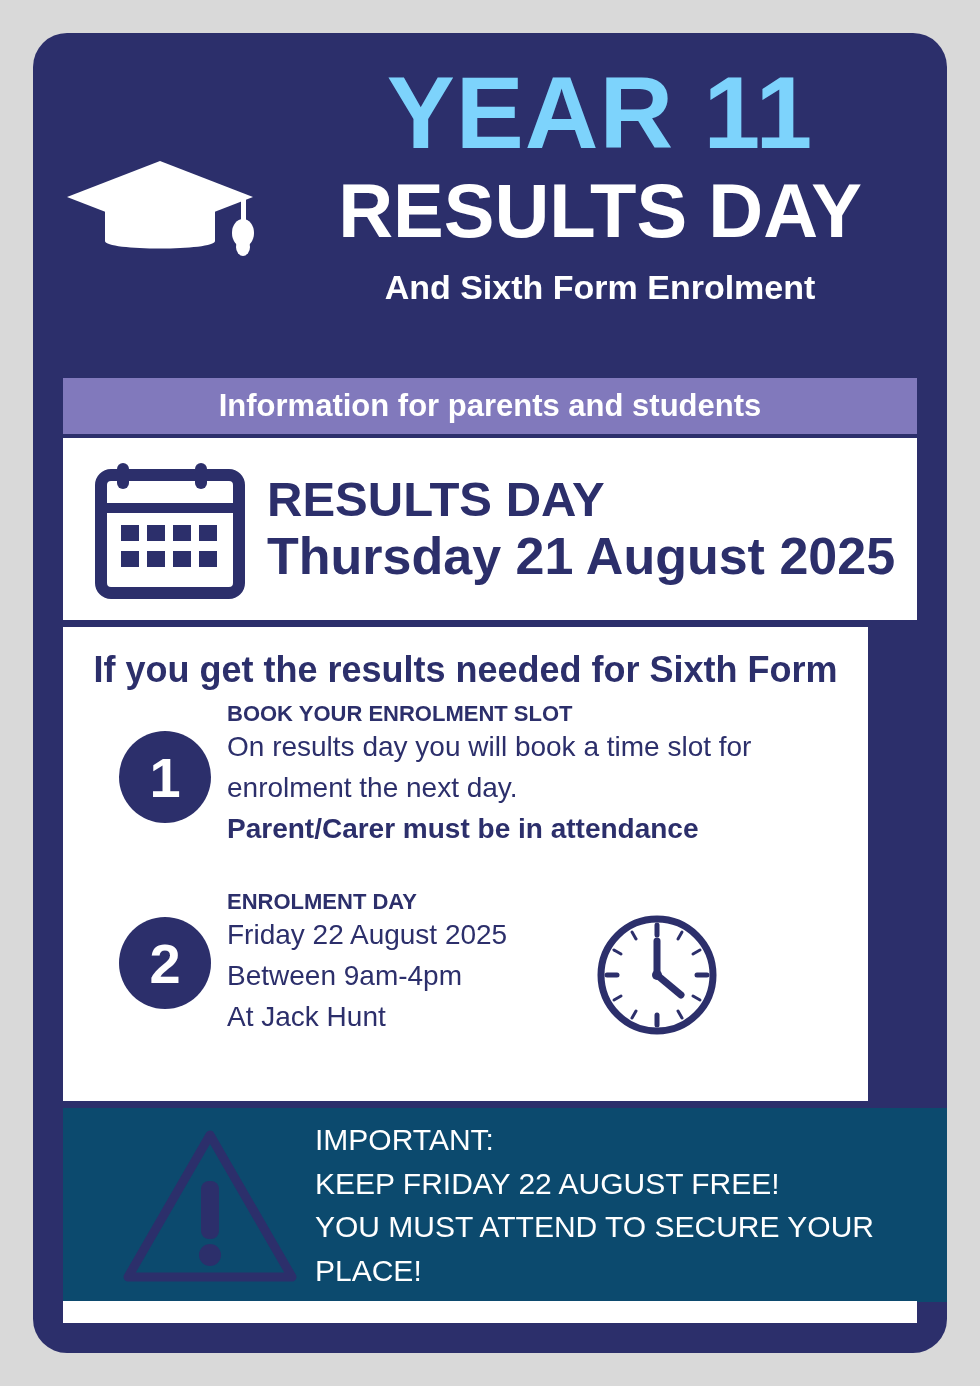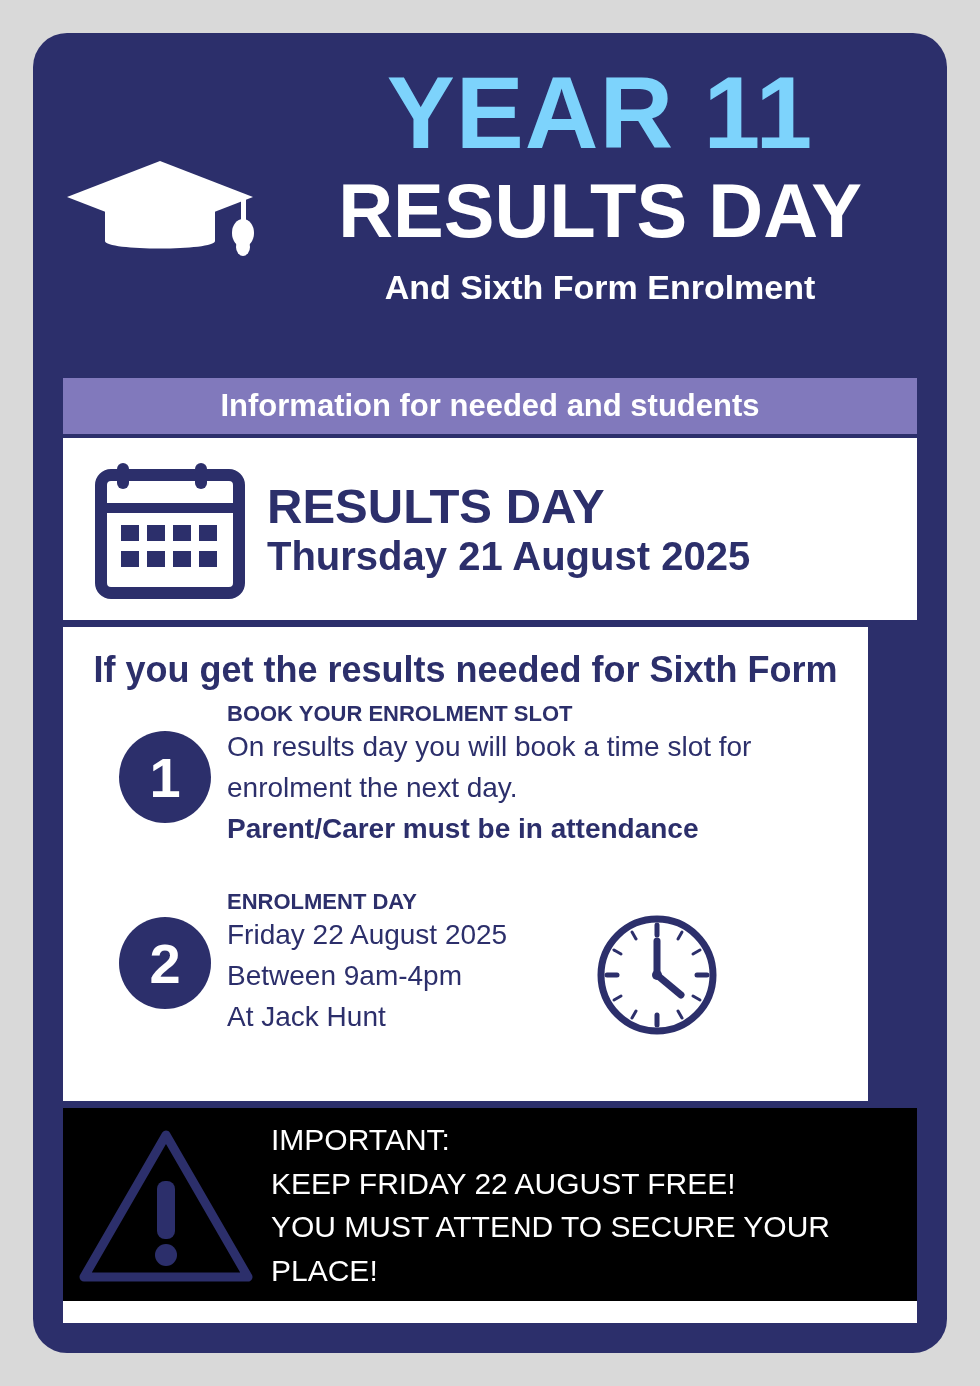--- a/index.html
+++ b/index.html
@@ -104,21 +104,21 @@
   .date-text {
     margin-left: 22px;
     color: #2c2f6b;
   }
   .date-text .line1 {
     font-size: 49px;
     font-weight: bold;
     line-height: 1.12;
   }
   .date-text .line2 {
-    font-size: 40px;
+    font-size: 52px;
     font-weight: bold;
     line-height: 1.12;
   }
 
   
   .main-panel {
     position: absolute;
     left: 30px;
     top: 594px;
     width: 805px;
@@ -191,23 +191,24 @@
     height: 128px;
   }
 
   
   .important {
     position: absolute;
     left: 30px;
     top: 1075px;
     width: 854px;
     height: 194px;
-    background: #000000;
+    background: #0c4a6e;
     display: flex;
     align-items: center;
+    padding-left: 44px;
   }
   .warn-icon {
     width: 178px;
     height: 160px;
     margin-left: 14px;
     flex: none;
   }
   .important-text {
     margin-left: 16px;
     color: #ffffff;
@@ -239,21 +240,21 @@
       <ellipse cx="178" cy="94" rx="7" ry="9" fill="#ffffff"></ellipse>
     </svg>
     <div class="title-block">
       <div class="year11">YEAR 11</div>
       <div class="results-day">RESULTS DAY</div>
       <div class="subtitle">And Sixth Form Enrolment</div>
     </div>
   </div>
 
   <div class="infobar">
-    <span>Information for needed and students</span>
+    <span>Information for parents and students</span>
   </div>
 
   <div class="date-panel">
     <svg class="cal-icon" viewBox="0 0 150 140">
       <rect x="22" y="4" width="12" height="26" rx="6" fill="#2c2f6b"></rect>
       <rect x="100" y="4" width="12" height="26" rx="6" fill="#2c2f6b"></rect>
       <rect x="6" y="16" width="138" height="118" rx="10" fill="none" stroke="#2c2f6b" stroke-width="12"></rect>
       <rect x="12" y="44" width="126" height="10" fill="#2c2f6b"></rect>
       <g fill="#2c2f6b">
         <rect x="26" y="66" width="18" height="16"></rect>

